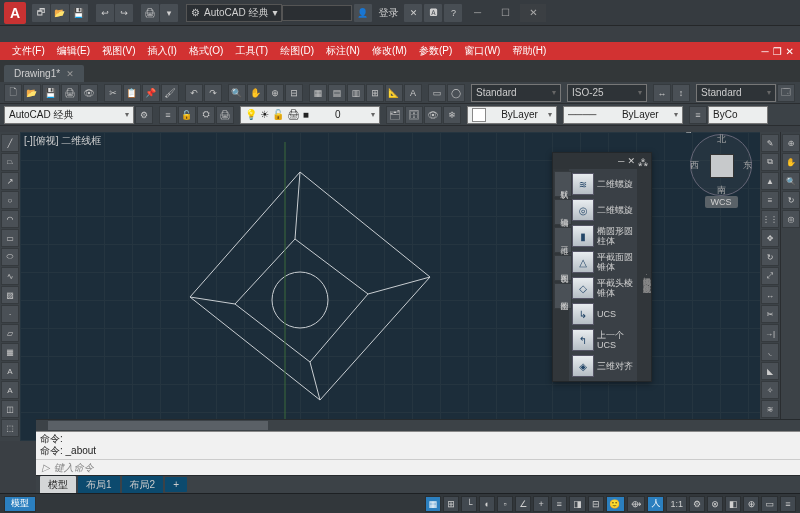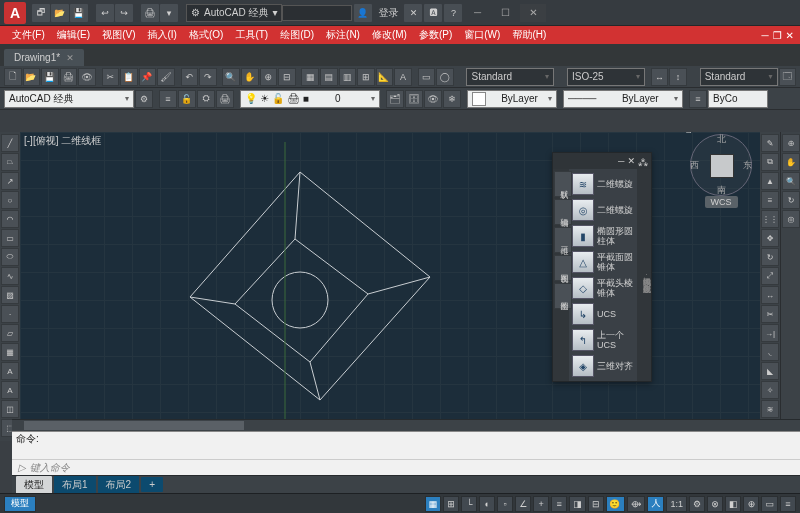--- a/index.html
+++ b/index.html
@@ -12,35 +12,35 @@
 .qat-btn { width: 18px; height: 18px; background: #484e54; display: flex; align-items: center; justify-content: center; cursor: pointer; border-radius: 1px; font-size: 9px; }
 .qat-sep { width: 6px; }
 .ws-selector { display: flex; align-items: center; background: #2b2f33; border: 1px solid #555; padding: 1px 4px; margin-left: 8px; font-size: 10px; gap: 4px; }
 .title-text { flex: 1; text-align: center; color: #aeb4b9; font-size: 11px; }
 .title-right { display: flex; gap: 2px; align-items: center; }
 .search-box { width: 70px; height: 16px; background: #2b2f33; border: 1px solid #555; }
 .win-ctrl { width: 26px; height: 18px; display: flex; align-items: center; justify-content: center; color: #aaa; }
 .win-ctrl.close { background: #3b3f43; }
 
 
-.menubar { height: 18px; background: #d23232; display: flex; align-items: center; padding: 0 6px; }
+.menubar { height: 18px; background: #d23232; display: flex; align-items: center; padding: 0 6px; margin-top: 16px; }
 .menu-item { padding: 0 6px; color: #fff; font-size: 10px; cursor: pointer; }
 .mdi-ctrls { margin-left: auto; display: flex; gap: 4px; color: #fff; }
 
 
 .doctabs { height: 22px; background: #333739; display: flex; align-items: flex-end; padding: 0 4px; }
 .doctab { background: #485056; padding: 3px 10px 3px 10px; border-radius: 2px 2px 0 0; display: flex; align-items: center; gap: 6px; font-size: 10px; }
 .doctab .x { color: #999; font-size: 9px; }
 
 
 .tool-row { height: 22px; background: #3c4247; border-bottom: 1px solid #2a2d30; display: flex; align-items: center; padding: 0 4px; gap: 1px; overflow: hidden; }
 .tool-btn { width: 18px; height: 18px; background: #4a5056; display: flex; align-items: center; justify-content: center; font-size: 9px; color: #c8c8c8; cursor: pointer; border: 1px solid #353a3e; }
 .tool-sep { width: 4px; }
 .tool-combo { height: 18px; background: #eceeee; color: #222; border: 1px solid #777; font-size: 10px; padding: 0 4px; display: flex; align-items: center; justify-content: space-between; }
-.tool-combo.dark { background: #2e3337; color: #ccc; margin-left: 7px; }
+.tool-combo.dark { background: #2e3337; color: #ccc; }
 .tool-combo .arrow { color: #666; font-size: 8px; margin-left: 4px; }
 .swatch { width: 14px; height: 14px; border: 1px solid #888; }
 
 
 .main { position: absolute; top: 132px; left: 0; right: 0; bottom: 72px; display: flex; }
 .left-toolbar, .right-toolbar { width: 20px; background: #3c4247; display: flex; flex-direction: column; gap: 1px; padding: 2px 1px; }
 .right-toolbar.extra { border-left: 1px solid #2a2d30; }
 .side-btn { width: 18px; height: 18px; background: #4a5056; cursor: pointer; font-size: 8px; display: flex; align-items: center; justify-content: center; color: #ccc; border: 1px solid #353a3e; }
 
 .canvas { flex: 1; background: #1c2d3a; position: relative; overflow: hidden; background-image: linear-gradient(#253540 1px, transparent 1px), linear-gradient(90deg, #253540 1px, transparent 1px); background-size: 28px 28px; }
@@ -65,21 +65,21 @@
 .palette-header { height: 16px; background: #2f3438; display: flex; justify-content: flex-end; align-items: center; padding: 0 3px; gap: 3px; font-size: 9px; }
 .palette-body { display: flex; }
 .palette-side { width: 16px; background: #31363a; display: flex; flex-direction: column; gap: 2px; padding: 2px 1px; }
 .palette-items { flex: 1; padding: 3px 2px; display: flex; flex-direction: column; gap: 2px; }
 .pal-item { display: flex; align-items: center; gap: 3px; padding: 1px 1px; cursor: pointer; }
 .pal-thumb { width: 22px; height: 22px; background: linear-gradient(#e8ecef,#b6bec5); display: flex; align-items: center; justify-content: center; border: 1px solid #556; font-size: 10px; color: #244668; }
 .pal-text { font-size: 9px; color: #d0d0d0; line-height: 10px; flex: 1; }
 .palette-right { width: 14px; background: #31363a; writing-mode: vertical-rl; font-size: 8px; color: #888; text-align: center; padding: 4px 0; }
 
 
-.cmdzone { position: absolute; bottom: 20px; left: 12px; right: 0; }
+.cmdzone { position: absolute; bottom: 20px; left: 0; right: 0; padding-left: 36px; }
 .layout-tabs { height: 18px; background: #3c4247; display: flex; align-items: center; padding: 0 4px; gap: 2px; border-top: 1px solid #262a2d; }
 .ltab { padding: 2px 8px; background: #d4d6d7; color: #222; font-size: 10px; cursor: pointer; border-radius: 1px; }
 .ltab.inactive { background: #0c4a6e; color: #ccc; }
 .cmd-history { height: 28px; background: #f1f1f1; color: #222; font-size: 10px; padding: 1px 4px; line-height: 12px; border-top: 1px solid #888; overflow: hidden; }
 .cmd-input { height: 16px; background: #f1f1f1; color: #888; font-size: 10px; padding: 1px 6px; display: flex; align-items: center; gap: 4px; border-top: 1px solid #ccc; font-style: italic; }
 .scroll-h { height: 12px; background: #3c4247; border-top: 1px solid #262a2d; position: relative; }
 .scroll-h .thumb { position: absolute; left: 12px; top: 1px; width: 220px; height: 9px; background: #5a6066; }
 
 
 .status { position: absolute; bottom: 0; left: 0; right: 0; height: 20px; background: #32373b; border-top: 1px solid #1d2023; display: flex; align-items: center; padding: 0 4px; gap: 2px; }
@@ -378,20 +378,21 @@
     <div class="side-btn">◎</div>
   </div>
 </div>
 
 <div class="cmdzone">
   <div class="scroll-h">
       <div class="thumb"></div>
     </div>
   <div class="cmd-history">
     <div>命令:</div>
+    <div>命令: _about</div>
   </div>
   <div class="cmd-input">
     <span>▷</span>
     <span>键入命令</span>
   </div>
   <div class="layout-tabs">
     <div class="ltab">模型</div>
     <div class="ltab inactive">布局1</div>
     <div class="ltab inactive">布局2</div>
     <div class="ltab inactive">+</div>

